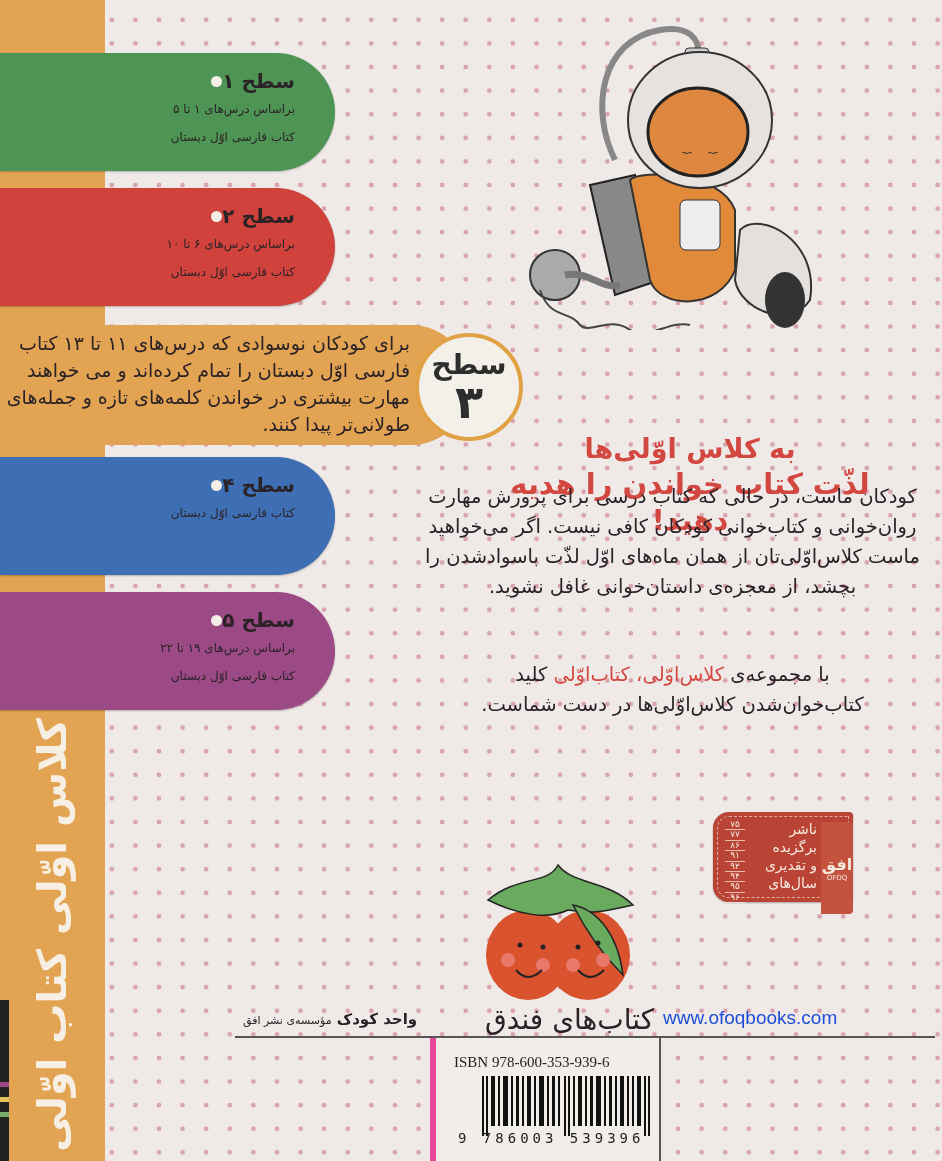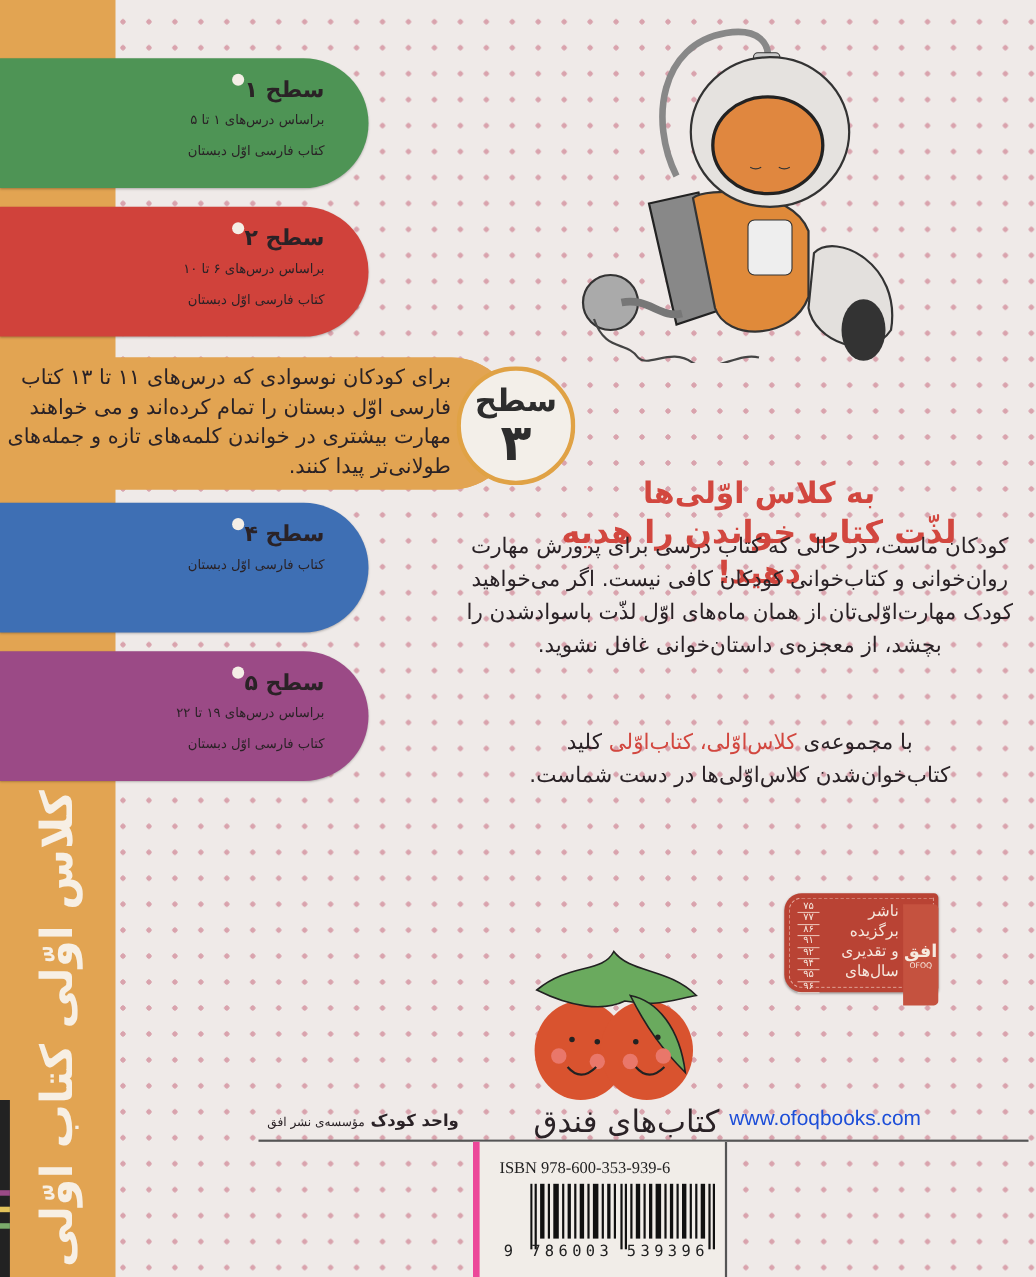--- a/index.html
+++ b/index.html
@@ -26,21 +26,21 @@
   }
   .spine-stripe { position: absolute; left: 0; width: 9px; height: 5px; }
 
   .band {
     position: absolute; left: 0; width: 335px; height: 118px;
     border-radius: 0 60px 60px 0;
     box-shadow: 0 1px 2px rgba(0,0,0,0.25);
     direction: rtl; color: #2a2226;
   }
   .band .inner { position: absolute; right: 40px; top: 14px; text-align: right; }
-  .band .lvl { font-size: 20px; font-weight: bold; line-height: 28px; display: flex; gap: 0; }
+  .band .lvl { font-size: 20px; font-weight: bold; line-height: 28px; display: flex; align-items: center; gap: 0; }
   .band .dot { width: 11px; height: 11px; border-radius: 50%; background: #f4eee6; display: inline-block; }
   .band .line { font-size: 12px; line-height: 28px; }
 
   .level3 {
     position: absolute; left: 0; top: 325px; width: 470px; height: 120px;
     background: #e2a452; border-radius: 0 60px 60px 0;
   }
   .level3 .circle {
     position: absolute; left: 415px; top: 333px; width: 100px; height: 100px;
     border-radius: 50%; background: #f3efe9; border: 4px solid #e0a245;
@@ -188,21 +188,21 @@
 </svg>
 
 <div class="headline">
   <div class="h1">به کلاس اوّلی‌ها</div>
   <div class="h2">لذّت کتاب خواندن را هدیه دهید!</div>
 </div>
 
 <div class="body-text">
   <div>کودکان ماست، در حالی که کتاب درسی برای پرورش مهارت</div>
   <div>روان‌خوانی و کتاب‌خوانی کودکان کافی نیست. اگر می‌خواهید</div>
-  <div>کودک مهارت‌اوّلی‌تان از همان ماه‌های اوّل لذّت باسوادشدن را</div>
+  <div>ماست کلاس‌اوّلی‌تان از همان ماه‌های اوّل لذّت باسوادشدن را</div>
   <div>بچشد، از معجزه‌ی داستان‌خوانی غافل نشوید.</div>
 </div>
 <div class="body-text2">
   <div>
     <span>با مجموعه‌ی</span>
     <span class="red">کلاس‌اوّلی، کتاب‌اوّلی</span>
     <span>کلید</span>
   </div>
   <div>کتاب‌خوان‌شدن کلاس‌اوّلی‌ها در دست شماست.</div>
 </div>

